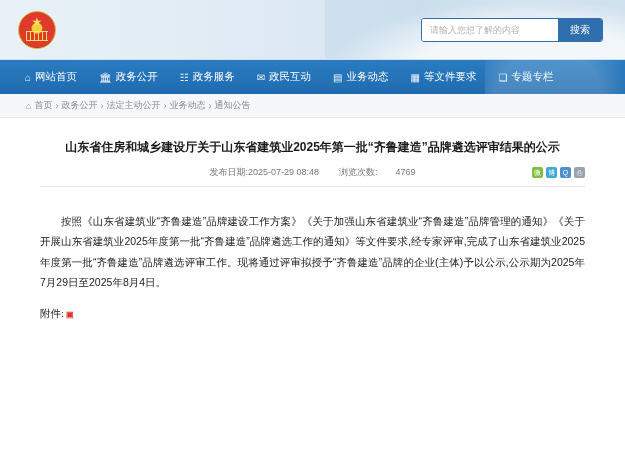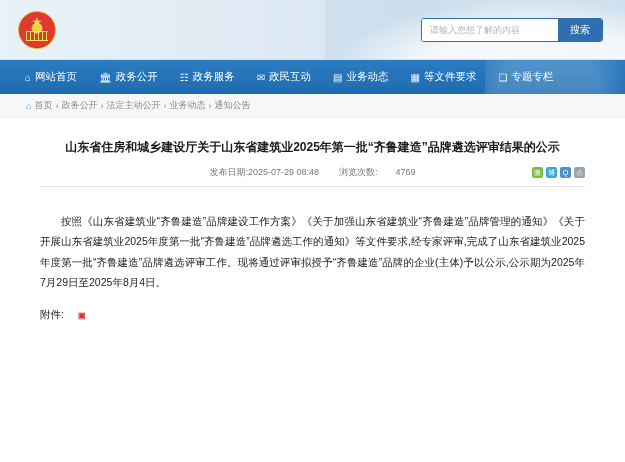--- a/index.html
+++ b/index.html
@@ -218,23 +218,24 @@
     line-height: 1.95;
     color: #222;
     text-align: justify;
     padding-top: 12px;
   }
   .body-text p { margin: 12px 0 11px 0; text-indent: 2em; }
 
   .attach {
     display: flex;
     align-items: baseline;
-    gap: 12px;
+    gap: 0;
     font-size: 10.5px;
     margin-top: 2px;
+    font-family: Liberation Serif, serif;
   }
   .attach .label { color: #222; }
   .attach .pdf-icon {
     color: #d9352c;
     font-size: 8px;
     font-weight: bold;
     margin: 0 2px;
   }
   .attach a {
     color: #d9352c;

